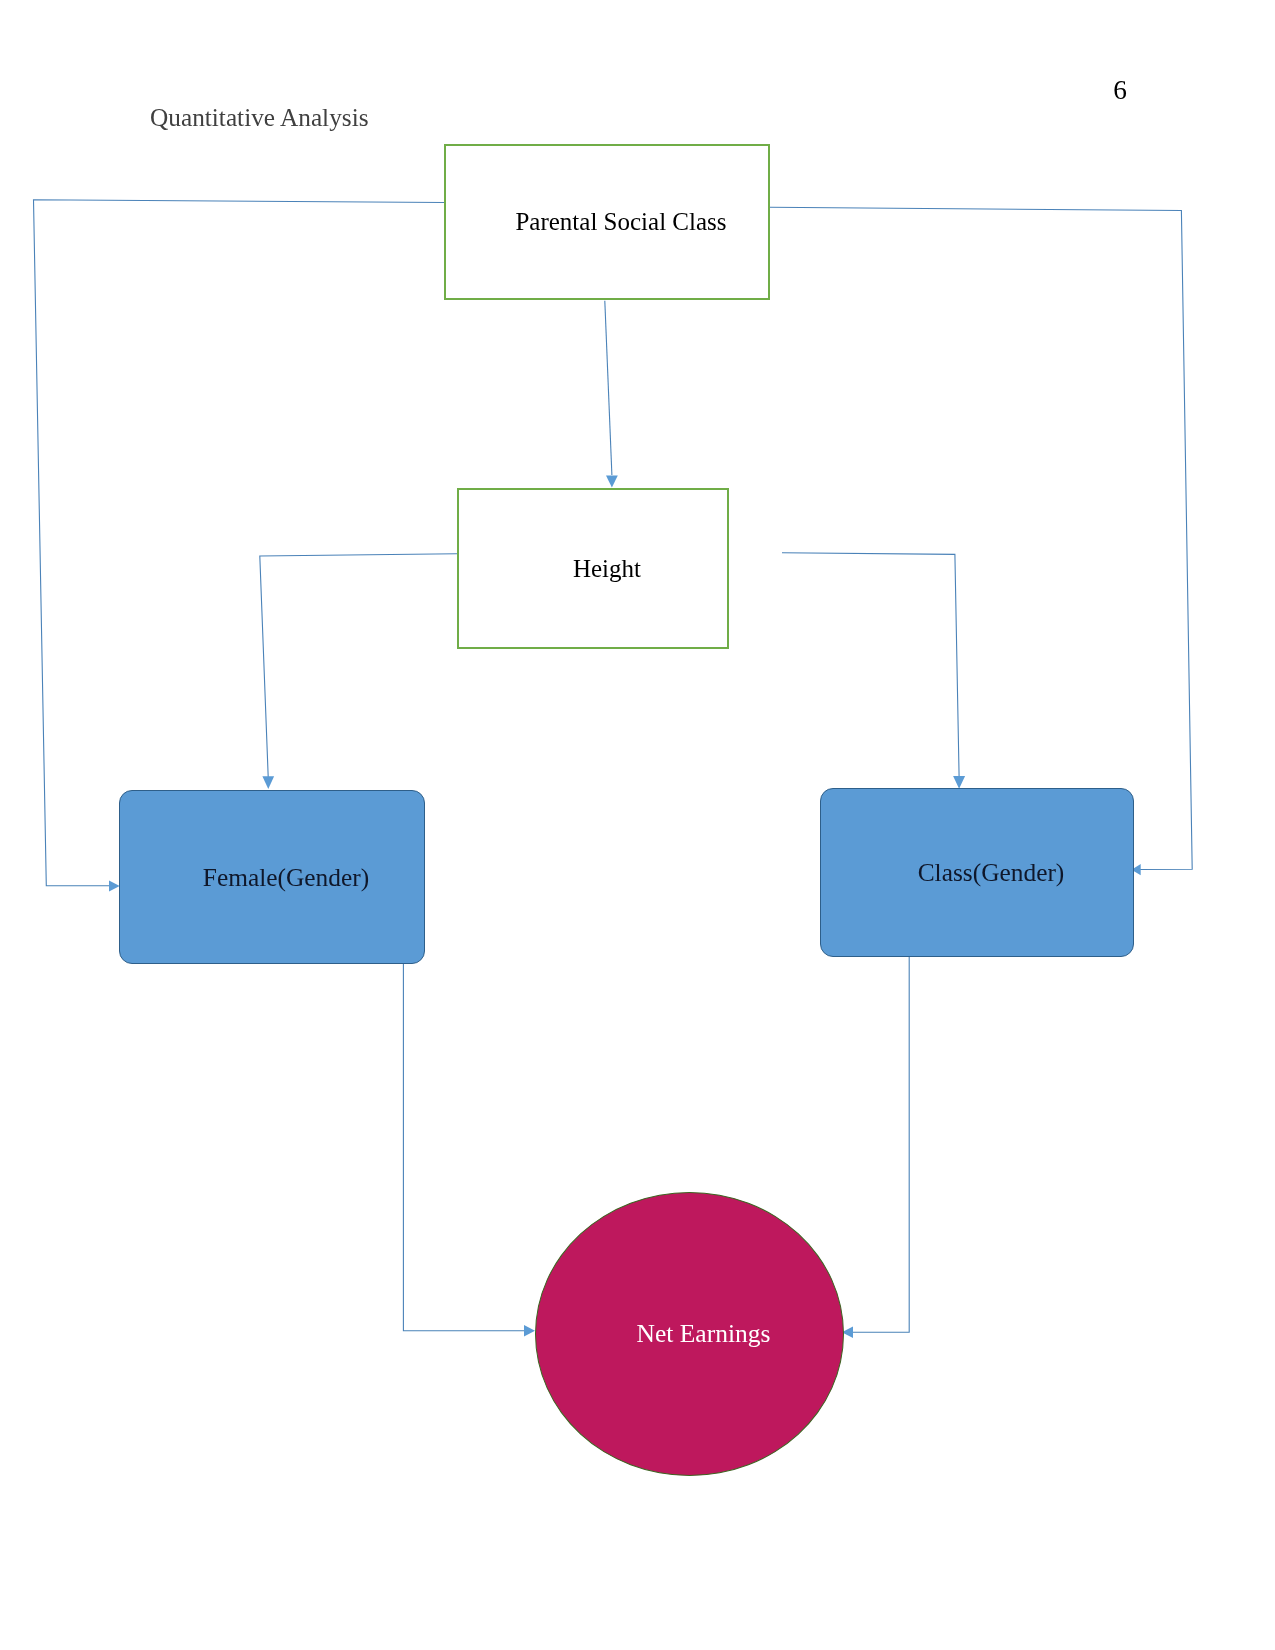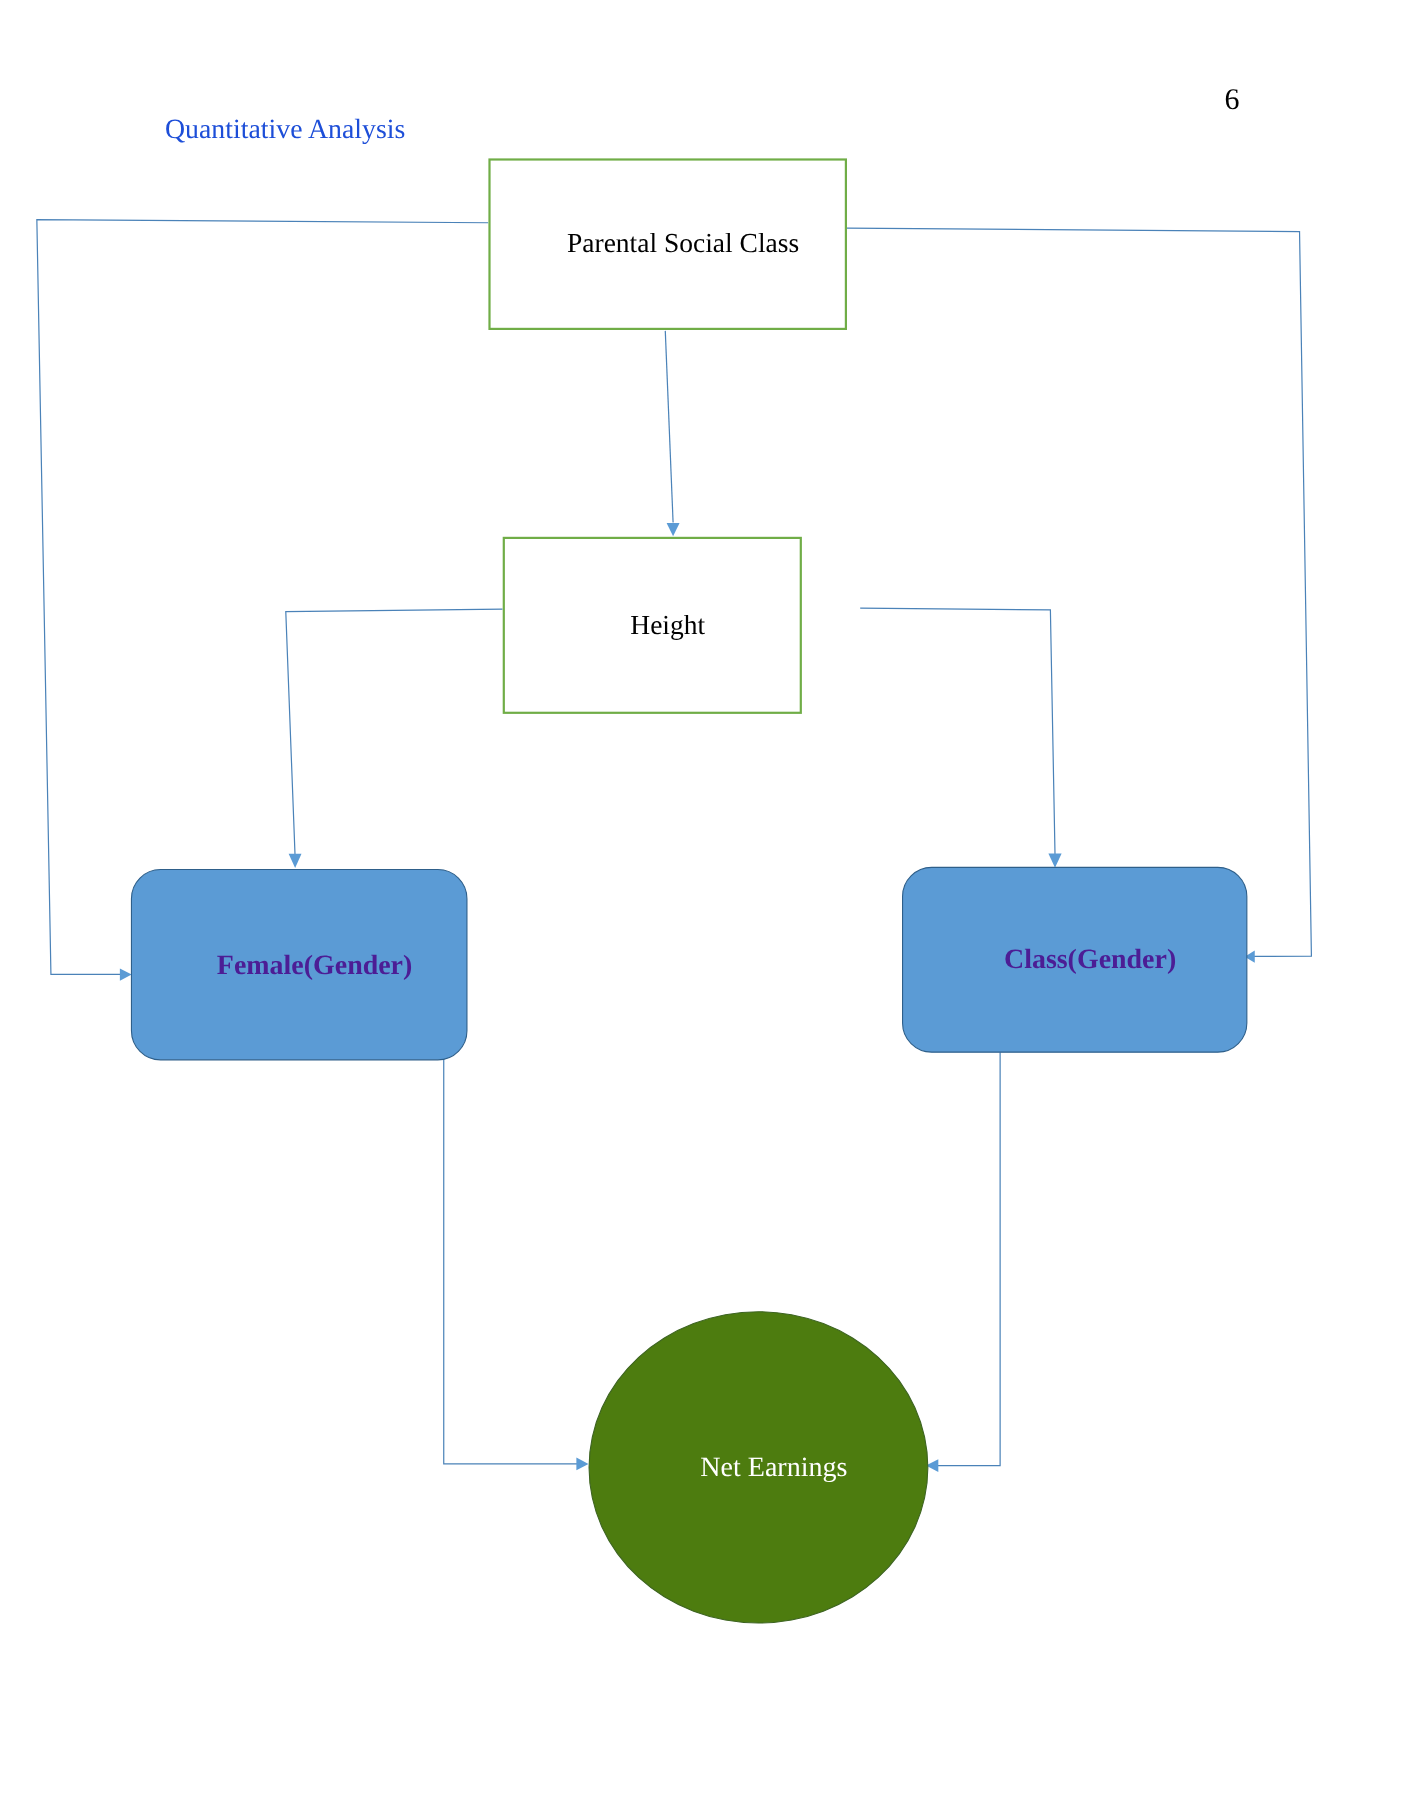--- a/index.html
+++ b/index.html
@@ -3,29 +3,29 @@
 <meta charset="utf-8">
 <title>Quantitative Analysis</title>
 <style>
   html,body{margin:0;padding:0;}
   body{width:1275px;height:1650px;background:#ffffff;
        font-family:"Liberation Serif",serif;overflow:hidden;position:relative;
        -webkit-font-smoothing:antialiased;}
   .page{position:absolute;left:0;top:0;width:1275px;height:1650px;background:#ffffff;}
   .page-number{position:absolute;left:1100px;top:77px;width:40px;text-align:center;
        font-size:27.3px;color:#000000;line-height:1;}
-  .doc-title{position:absolute;left:150px;top:105px;font-size:25.3px;color:#1d4ed8;line-height:1;
+  .doc-title{position:absolute;left:150px;top:105px;font-size:25.3px;color:#404040;line-height:1;
        white-space:nowrap;}
   .diagram{position:absolute;left:0;top:0;width:1275px;height:1650px;}
   .node{position:absolute;display:flex;align-items:center;justify-content:center;
         text-align:center;box-sizing:border-box;white-space:nowrap;padding-left:28px;}
   .node-rect{border:2px solid #70AD47;background:#ffffff;color:#000000;font-size:25px;}
-  .node-round{background:#5B9BD5;border:1.5px solid #2E5F8A;color:#4c1d95;font-size:25.4px;
-        border-radius:27px;font-weight:bold;}
-  .node-ellipse{background:#4d7c0f;border:1.5px solid #3D6421;color:#ffffff;font-size:25.5px;
+  .node-round{background:#5B9BD5;border:1.5px solid #2E5F8A;color:#0f172a;font-size:25.4px;
+        border-radius:13px;}
+  .node-ellipse{background:#be185d;border:1.5px solid #3D6421;color:#ffffff;font-size:25.5px;
         border-radius:50%;}
 </style>
 </head>
 <body>
 
 <div class="page">
 
   <div class="page-number">6</div>
 
   <div class="doc-title">Quantitative Analysis</div>

